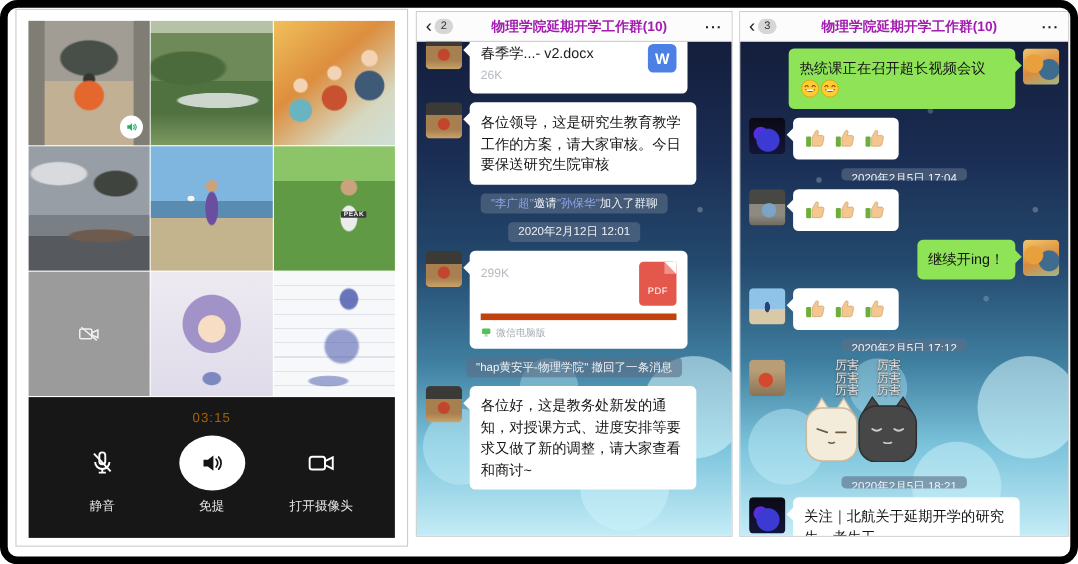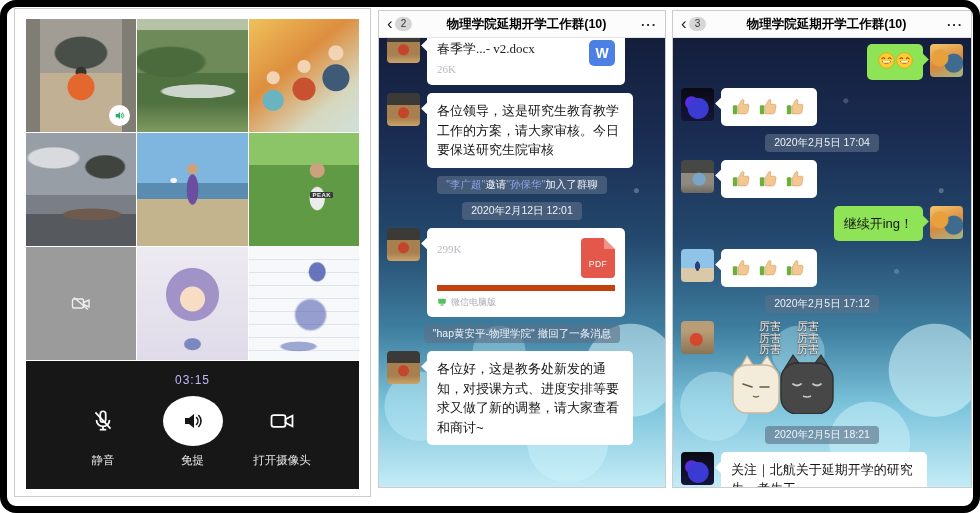--- a/index.html
+++ b/index.html
@@ -56,40 +56,40 @@
   .cell-9{background:
     radial-gradient(ellipse 14px 16px at 62% 22%,rgba(70,84,170,.8) 0 55%,rgba(0,0,0,0) 65%),
     radial-gradient(ellipse 26px 26px at 56% 60%,rgba(70,84,170,.55) 0 55%,rgba(0,0,0,0) 65%),
     radial-gradient(ellipse 30px 8px at 45% 88%,rgba(70,84,170,.5) 0 55%,rgba(0,0,0,0) 65%),
     repeating-linear-gradient(180deg,#f7f8fa 0 12px,#dfe3ec 12px 13px);}
   .speak-badge{position:absolute;right:6px;bottom:6px;width:21px;height:21px;border-radius:50%;
     background:#fff;display:flex;align-items:center;justify-content:center;}
   .shirt-text{position:absolute;left:56%;top:52%;font-size:6px;font-weight:bold;color:#efefef;
     background:#3a3a3a;padding:0 2px;border-radius:1px;letter-spacing:.5px;}
   .vblack{background:#171717;height:128px;margin-top:1px;position:relative;}
-  .vtimer{position:absolute;top:12px;left:0;right:0;text-align:center;color:#c4b5fd;
+  .vtimer{position:absolute;top:12px;left:0;right:0;text-align:center;color:#a16207;
           font-size:12px;letter-spacing:1px;}
   .vcontrols{position:absolute;top:34px;left:0;right:0;display:flex;justify-content:space-between;
-             padding:0 34px;}
+             padding:0 24px;}
   .vctl{display:flex;flex-direction:column;align-items:center;width:86px;}
   .vctl .icon-box{height:52px;display:flex;align-items:center;justify-content:center;}
   .vctl .lbl{color:#e8e8e8;font-size:11.5px;margin-top:6px;white-space:nowrap;}
   .spk-circle{width:60px;height:50px;border-radius:50%;background:#fff;display:flex;
               align-items:center;justify-content:center;}
 
   
   #panel-mid{left:378px;top:10px;width:288px;height:478px;}
   #panel-right{left:672px;top:10px;width:300px;height:478px;}
   .chead{height:27px;display:flex;align-items:center;padding:0 8px;background:#fcfcfc;
          border-bottom:1px solid #e4e4e4;box-sizing:border-box;}
   .back{display:flex;align-items:center;gap:2px;cursor:pointer;}
   .back .chev{font-size:17px;color:#222;line-height:1;margin-top:-2px;}
   .back .badge{background:#d6d6d6;color:#333;font-size:10px;padding:0 6px;height:14px;
                line-height:14px;border-radius:8px;}
-  .ctitle{flex:1;text-align:center;font-size:12.5px;font-weight:bold;color:#000000;
+  .ctitle{flex:1;text-align:center;font-size:12.5px;font-weight:bold;color:#a21caf;
           white-space:nowrap;overflow:hidden;}
   .cmenu{color:#222;font-size:13px;font-weight:bold;letter-spacing:1px;cursor:pointer;}
   .chat{position:relative;height:449px;overflow:hidden;display:flex;flex-direction:column;
         gap:8px;padding-top:6px;box-sizing:border-box;
     background:
       radial-gradient(circle at 88% 74%,rgba(214,246,252,.55) 0 46px,rgba(214,246,252,0) 47px),
       radial-gradient(circle at 66% 90%,rgba(205,242,250,.5) 0 40px,rgba(0,0,0,0) 41px),
       radial-gradient(circle at 14% 82%,rgba(196,238,249,.45) 0 34px,rgba(0,0,0,0) 35px),
       radial-gradient(circle at 42% 70%,rgba(180,230,244,.4) 0 26px,rgba(0,0,0,0) 27px),
       radial-gradient(circle at 90% 34%,rgba(255,255,255,.25) 0 2px,rgba(0,0,0,0) 3px),
@@ -126,21 +126,21 @@
   .mrow.in .bubble::before{content:"";position:absolute;left:-4px;top:11px;width:9px;height:9px;
           background:inherit;transform:rotate(45deg);}
   .mrow.out .bubble::before{content:"";position:absolute;right:-4px;top:11px;width:9px;height:9px;
           background:inherit;transform:rotate(45deg);}
   .bubble.green{background:#8fe357;}
   .pill{align-self:center;background:rgba(92,111,136,.62);color:#eef2f7;font-size:10.5px;
         padding:2px 9px;border-radius:4px;white-space:nowrap;max-width:94%;overflow:hidden;}
   .pill .lnk{color:#8fa4e8;}
   .file-bubble{width:198px;padding:10px 10px 8px;}
   .file-main{display:flex;align-items:flex-start;gap:8px;}
-  .file-info{flex:1;min-width:0;font-family:Liberation Serif, serif;}
+  .file-info{flex:1;min-width:0;}
   .file-name{font-size:13px;color:#1c1c1c;line-height:1.35;word-break:break-all;}
   .file-size{font-size:11px;color:#b5bac0;margin-top:3px;}
   .doc-icon{width:26px;height:26px;border-radius:5px;background:#4d80e4;color:#fff;flex:none;
             display:flex;align-items:center;justify-content:center;font-size:14px;font-weight:bold;}
   .pdf-icon{width:34px;height:40px;border-radius:4px;background:#e4574b;position:relative;flex:none;}
   .pdf-icon .fold{position:absolute;top:0;right:0;width:0;height:0;
             border-style:solid;border-width:0 11px 11px 0;border-color:#fff #fff #ef9288 #ef9288;}
   .pdf-icon .pdf-txt{position:absolute;left:0;right:0;bottom:7px;text-align:center;color:#fff;
             font-size:8.5px;font-weight:normal;letter-spacing:.5px;}
   .file-foot{border-top:6px solid #c2410c;margin-top:7px;padding-top:5px;display:flex;
@@ -303,21 +303,21 @@
       <div class="back">
         <span class="chev">‹</span>
         <span class="badge">3</span>
       </div>
       <div class="ctitle">物理学院延期开学工作群(10)</div>
       <div class="cmenu">···</div>
     </div>
     <div class="chat">
 
       <div class="mrow out">
-        <div class="bubble green"><svg class="grin" viewBox="0 0 24 24">
+        <div class="bubble green"><span>热统课正在召开超长视频会议</span><svg class="grin" viewBox="0 0 24 24">
               <circle cx="12" cy="12" r="11" fill="#ffcc33" stroke="#d9a300"></circle>
               <path d="M5.5 13c1.5 4.5 11.5 4.5 13 0z" fill="#8a4b00"></path>
               <rect x="7" y="12.8" width="10" height="2.2" rx="1" fill="#fff"></rect>
               <path d="M5.5 9.5q2-2.8 4 0M14.5 9.5q2-2.8 4 0" fill="none" stroke="#8a4b00" stroke-width="1.5" stroke-linecap="round"></path>
             </svg><svg class="grin" viewBox="0 0 24 24">
               <circle cx="12" cy="12" r="11" fill="#ffcc33" stroke="#d9a300"></circle>
               <path d="M5.5 13c1.5 4.5 11.5 4.5 13 0z" fill="#8a4b00"></path>
               <rect x="7" y="12.8" width="10" height="2.2" rx="1" fill="#fff"></rect>
               <path d="M5.5 9.5q2-2.8 4 0M14.5 9.5q2-2.8 4 0" fill="none" stroke="#8a4b00" stroke-width="1.5" stroke-linecap="round"></path>
             </svg></div>

